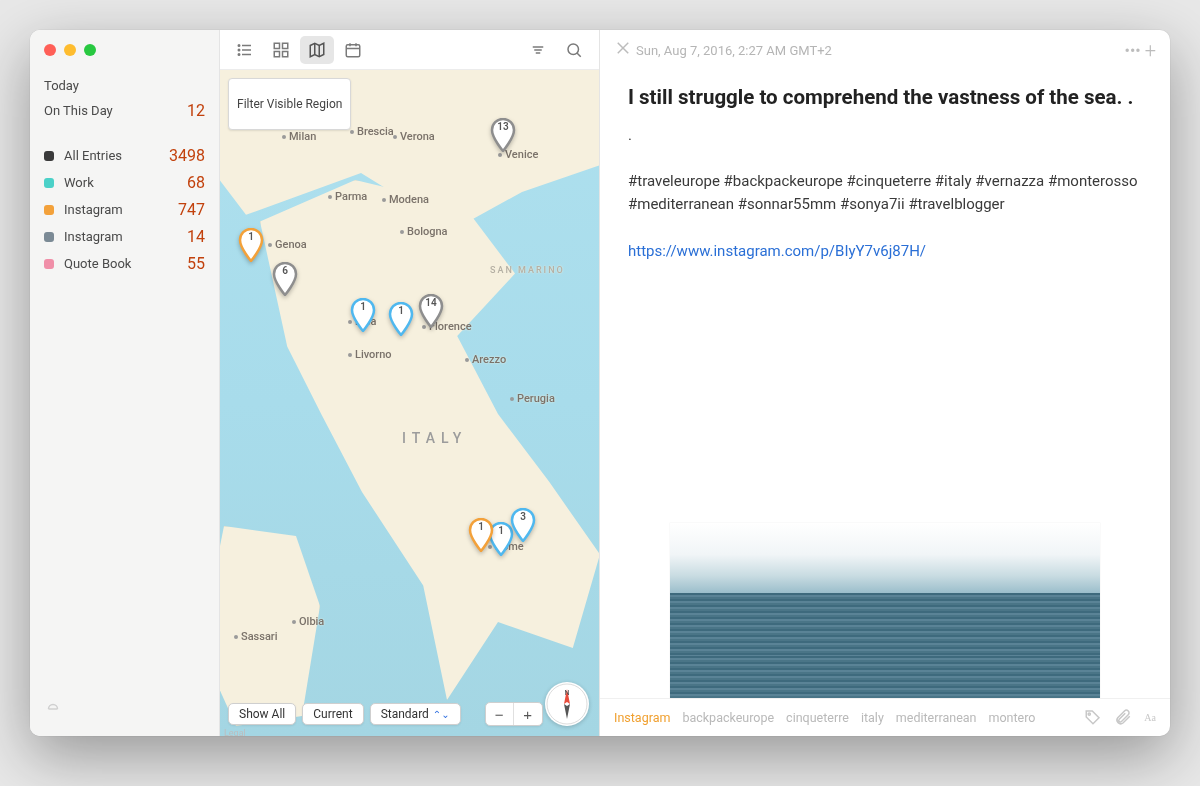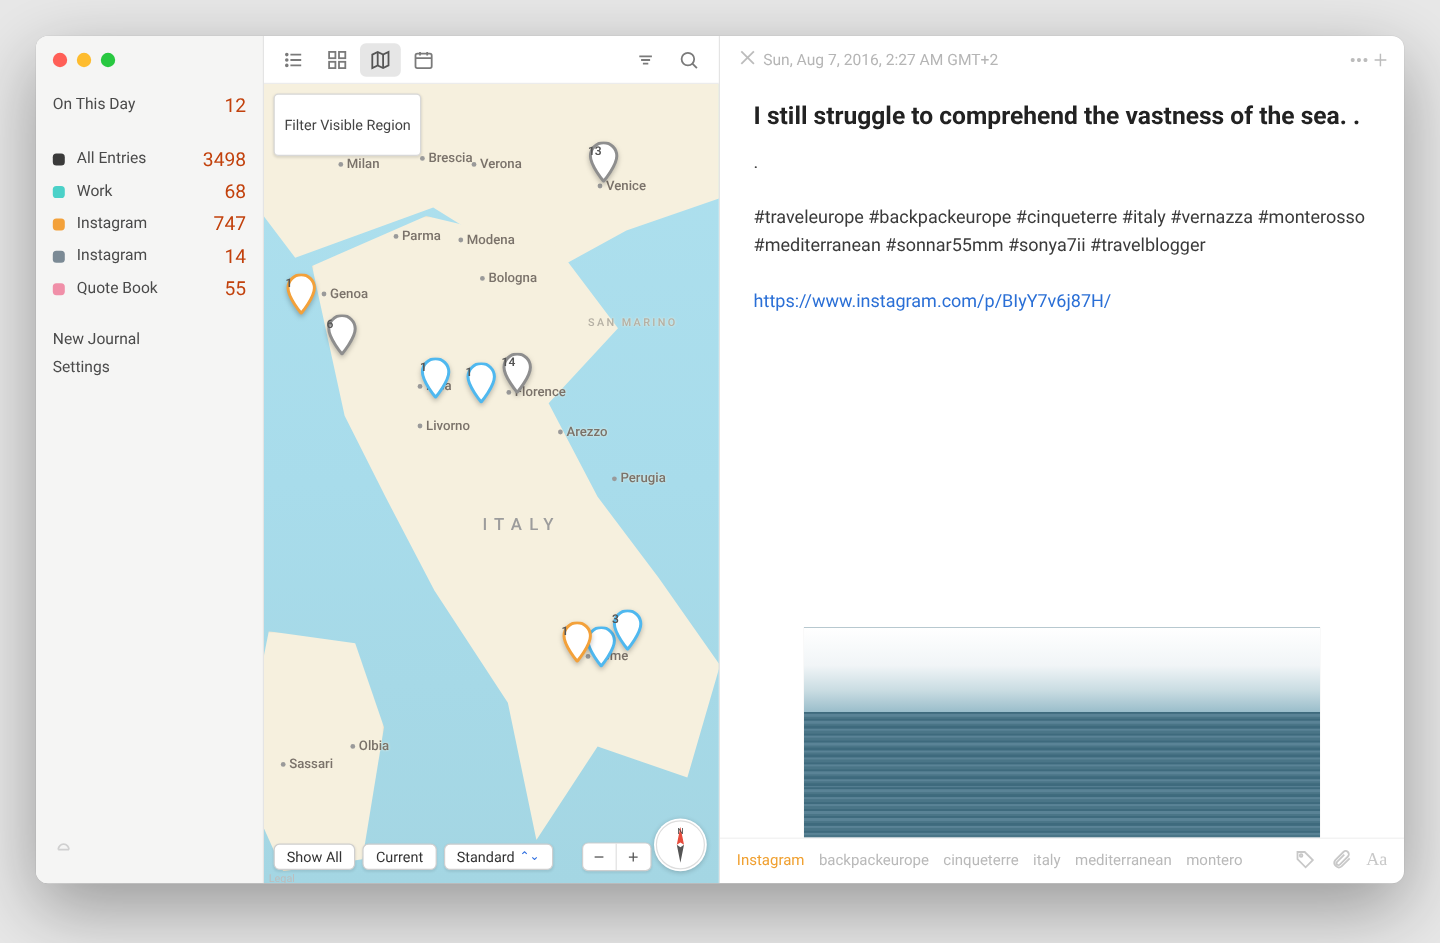--- a/index.html
+++ b/index.html
@@ -84,21 +84,21 @@
     clip-path: polygon(0 8%, 28% 0, 60% 5%, 75% 18%, 58% 30%, 70% 45%, 85% 58%, 100% 72%, 92% 90%, 70% 85%, 55% 100%, 48% 78%, 30% 60%, 18% 45%, 8% 32%);
   }
   .land.sard { bottom: 10px; left: -20px; width: 120px; height: 200px;
     clip-path: polygon(20% 0, 80% 5%, 100% 40%, 85% 95%, 30% 100%, 0 60%);
   }
   .city-label { position: absolute; font-size: 11px; color: #7a726a; font-weight: 500; white-space: nowrap; text-shadow: 0 0 2px #f6f0de; }
   .city-label .dotc { display:inline-block; width:4px;height:4px;border-radius:50%;background:#9a9a9a;margin-right:3px;vertical-align:middle;}
   .country-label { position: absolute; font-size: 14px; letter-spacing: 6px; color: #9c9c9c; font-weight: 500; }
   .pin { position: absolute; width: 26px; height: 34px; cursor: pointer; }
   .pin svg { width: 100%; height: 100%; filter: drop-shadow(0 2px 2px rgba(0,0,0,0.25)); }
-  .pin .num { position:absolute; top:3px; left:0; width:100%; font-size:10px; font-weight:600; color:#555; }
+  .pin .num { position:absolute; top:3px; left:0; width:100%; text-align:center; font-size:10px; font-weight:600; color:#555; }
   .filter-chip {
     position: absolute; top: 8px; left: 8px;
     background: #fff; border: 1px solid #d8d8d8; border-radius: 4px;
     padding: 18px 8px; font-size: 12px; color: #444;
     box-shadow: 0 1px 2px rgba(0,0,0,0.1);
   }
   .map-bottom {
     position: absolute; left: 8px; bottom: 10px;
     display: flex; gap: 6px; align-items: center;
   }
@@ -145,37 +145,40 @@
     box-shadow: 0 0 0 0.5px rgba(0,0,0,0.04);
   }
   .r-bottom {
     border-top: 1px solid #f0f0f0;
     height: 38px; display:flex; align-items:center;
     padding: 0 14px; gap: 12px; font-size:12.5px;
   }
   .tag { color:#b9b9b9; }
   .tag.first { color:#f0a030; }
   .r-bottom .spacer{flex:1;}
-  .r-bottom .ic { color:#c8c8c8; font-size:15px; cursor:pointer; }
+  .r-bottom .ic { color:#c8c8c8; font-size:10px; cursor:pointer; }
   svg.icon { width:18px; height:18px; }
 </style>
 </head>
 <body>
 
 <div class="window">
 
   <aside class="sidebar">
     <div class="traffic">
       <div class="tlight tl-red"></div>
       <div class="tlight tl-yellow"></div>
       <div class="tlight tl-green"></div>
     </div>
 
     <div id="sidebar-top">
         <div class="side-item">
+          <span>Today</span>
+        </div>
+        <div class="side-item">
           <span>On This Day</span>
           <span class="count">12</span>
         </div>
       </div>
     <div class="side-sep"></div>
     <div id="sidebar-journals">
         <div class="side-item">
           <span class="dot" style="background:#3a3a3a"></span>
           <span>All Entries</span>
           <span class="count">3498</span>
@@ -195,24 +198,20 @@
           <span>Instagram</span>
           <span class="count">14</span>
         </div>
         <div class="side-item">
           <span class="dot" style="background:#f08fa8"></span>
           <span>Quote Book</span>
           <span class="count">55</span>
         </div>
       </div>
     <div class="side-sep"></div>
-    <div id="sidebar-bottom">
-        <div class="side-item">New Journal</div>
-        <div class="side-item">Settings</div>
-      </div>
 
     <div class="side-bottom">
       <svg class="icon" viewBox="0 0 24 24" fill="none" stroke="currentColor" stroke-width="2">
           <path d="M6 16a6 6 0 1 1 12 0"></path>
           <path d="M6 16h12"></path>
         </svg>
     </div>
   </aside>
 
   <section class="mid">

